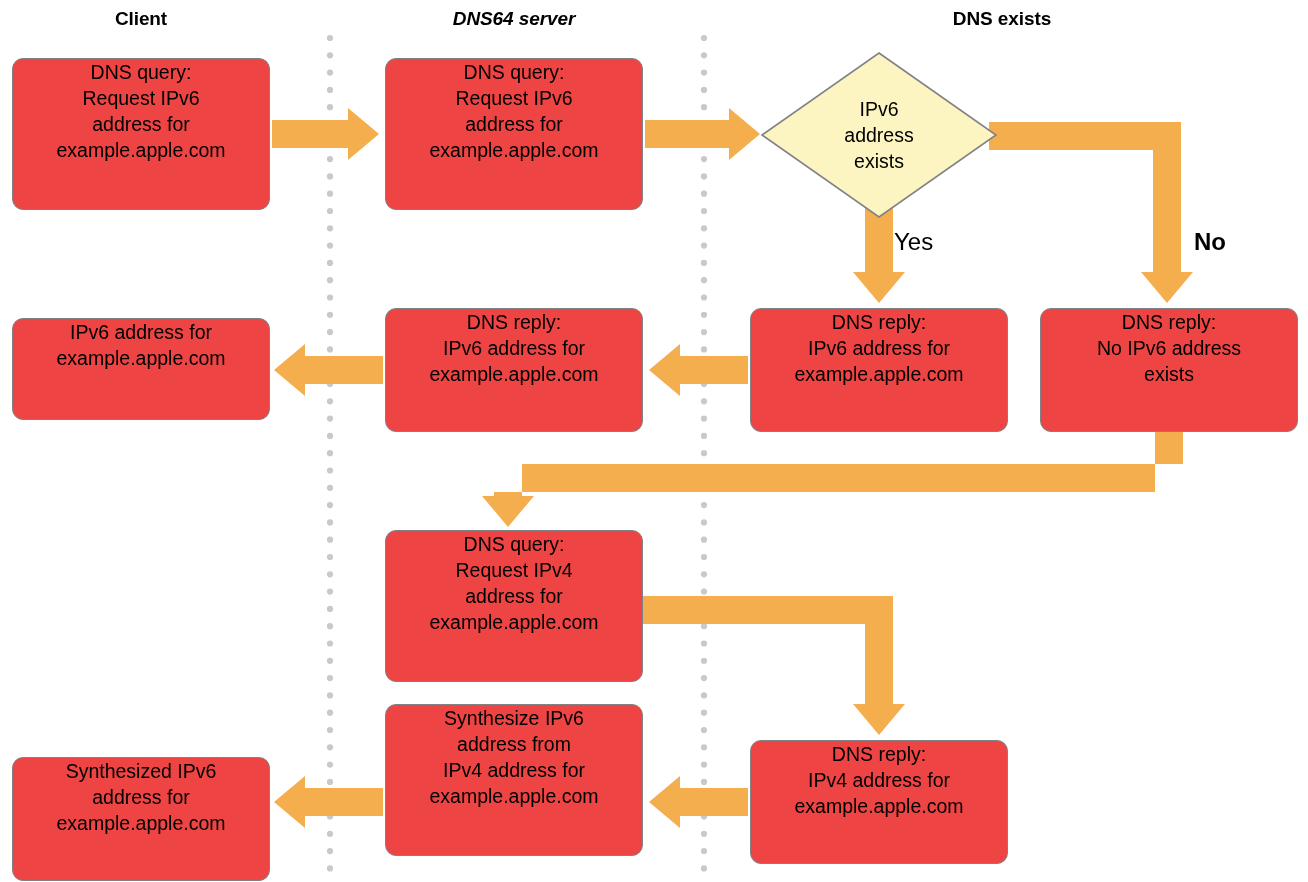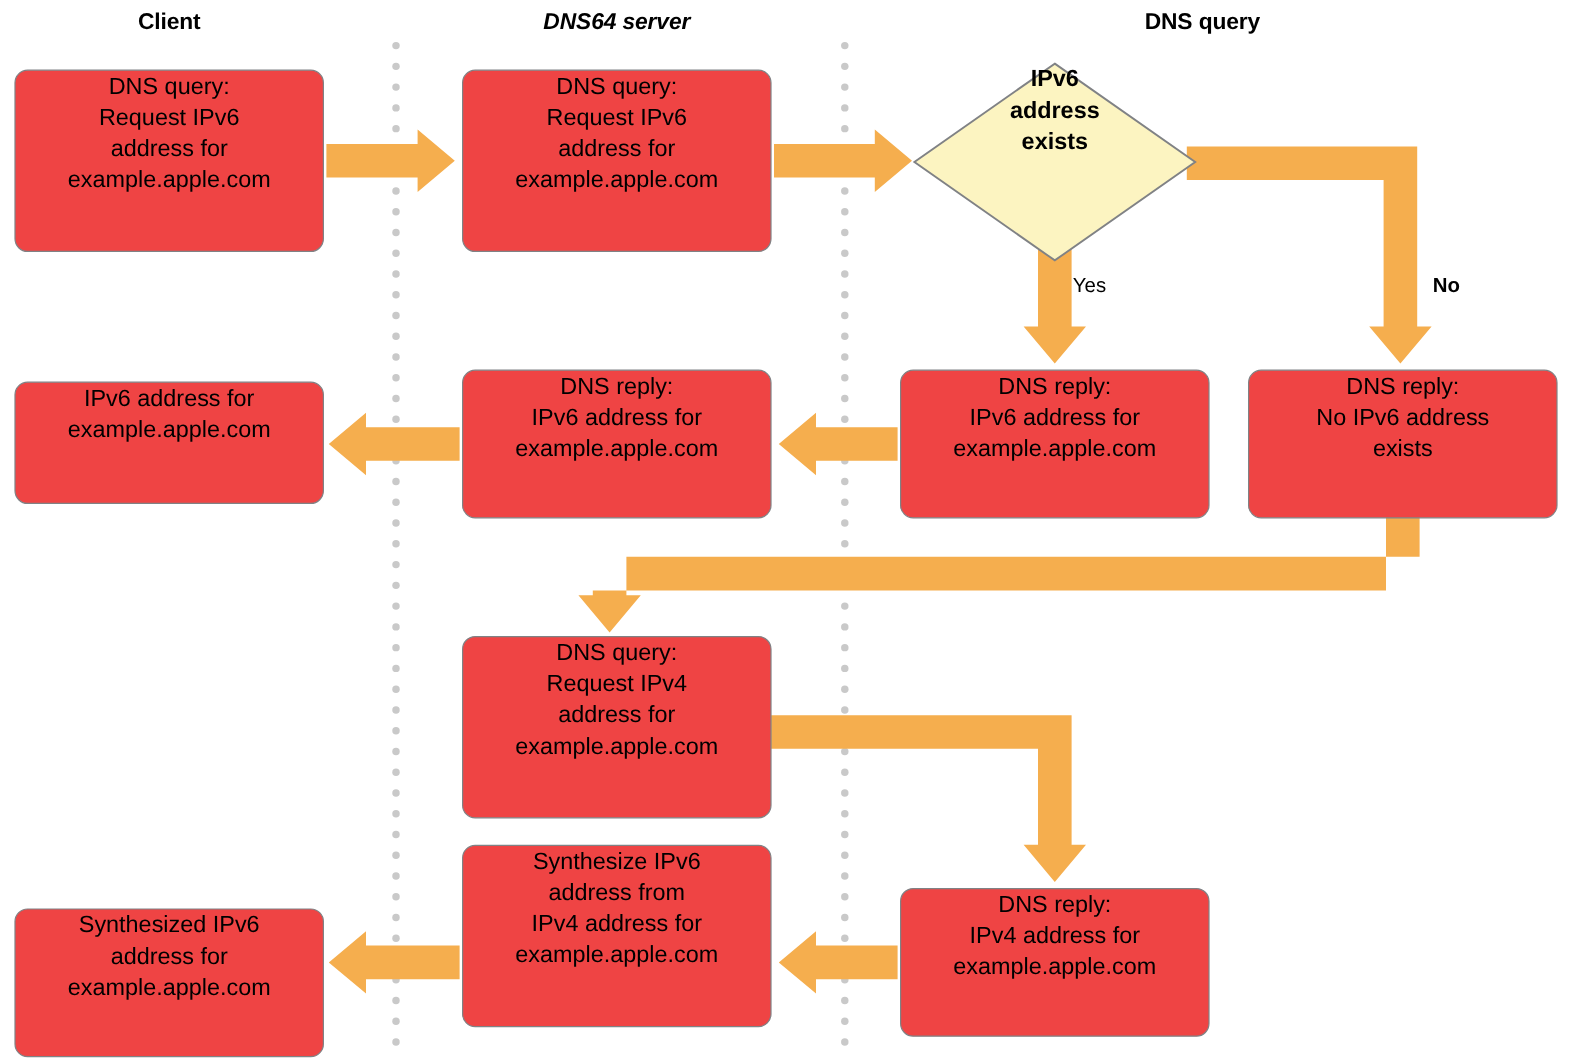--- a/index.html
+++ b/index.html
@@ -44,49 +44,48 @@
     font-size: 19.5px;
     line-height: 26px;
     z-index: 3;
     box-shadow: 0 0 0 0 rgba(0,0,0,0);
   }
   .node .txt { padding: 0 6px; white-space: pre-line; }
   .decision {
     position: absolute;
     z-index: 3;
     display: flex;
-    align-items: flex-start;
+    align-items: center;
     justify-content: center;
-    font-weight: bold;
   }
   .decision .dlabel {
     position: relative;
     z-index: 2;
     text-align: center;
     font-size: 19.5px;
     line-height: 26px;
     color: #000000;
     white-space: pre-line;
   }
   .edge-label {
     position: absolute;
-    font-size: 17px;
+    font-size: 24px;
     color: #000000;
     white-space: nowrap;
     z-index: 4;
   }
 </style>
 </head>
 <body>
 
 <div id="stage">
 
   <div class="lane-title" style="left:141px; top:8px;">Client</div>
   <div class="lane-title" style="left:514px; top:8px;font-style:italic;">DNS64 server</div>
-  <div class="lane-title" style="left:1002px; top:8px;">DNS query</div>
+  <div class="lane-title" style="left:1002px; top:8px;">DNS exists</div>
 
   <svg id="svg-layer" viewBox="0 0 1308 882" xmlns="http://www.w3.org/2000/svg">
 
     <g fill="#c9c9c9">
       <g id="div1">
           <circle cx="330" cy="38.0" r="3.1" fill="#c9c9c9"></circle>
           <circle cx="330" cy="55.3" r="3.1" fill="#c9c9c9"></circle>
           <circle cx="330" cy="72.6" r="3.1" fill="#c9c9c9"></circle>
           <circle cx="330" cy="89.9" r="3.1" fill="#c9c9c9"></circle>
           <circle cx="330" cy="107.2" r="3.1" fill="#c9c9c9"></circle>

